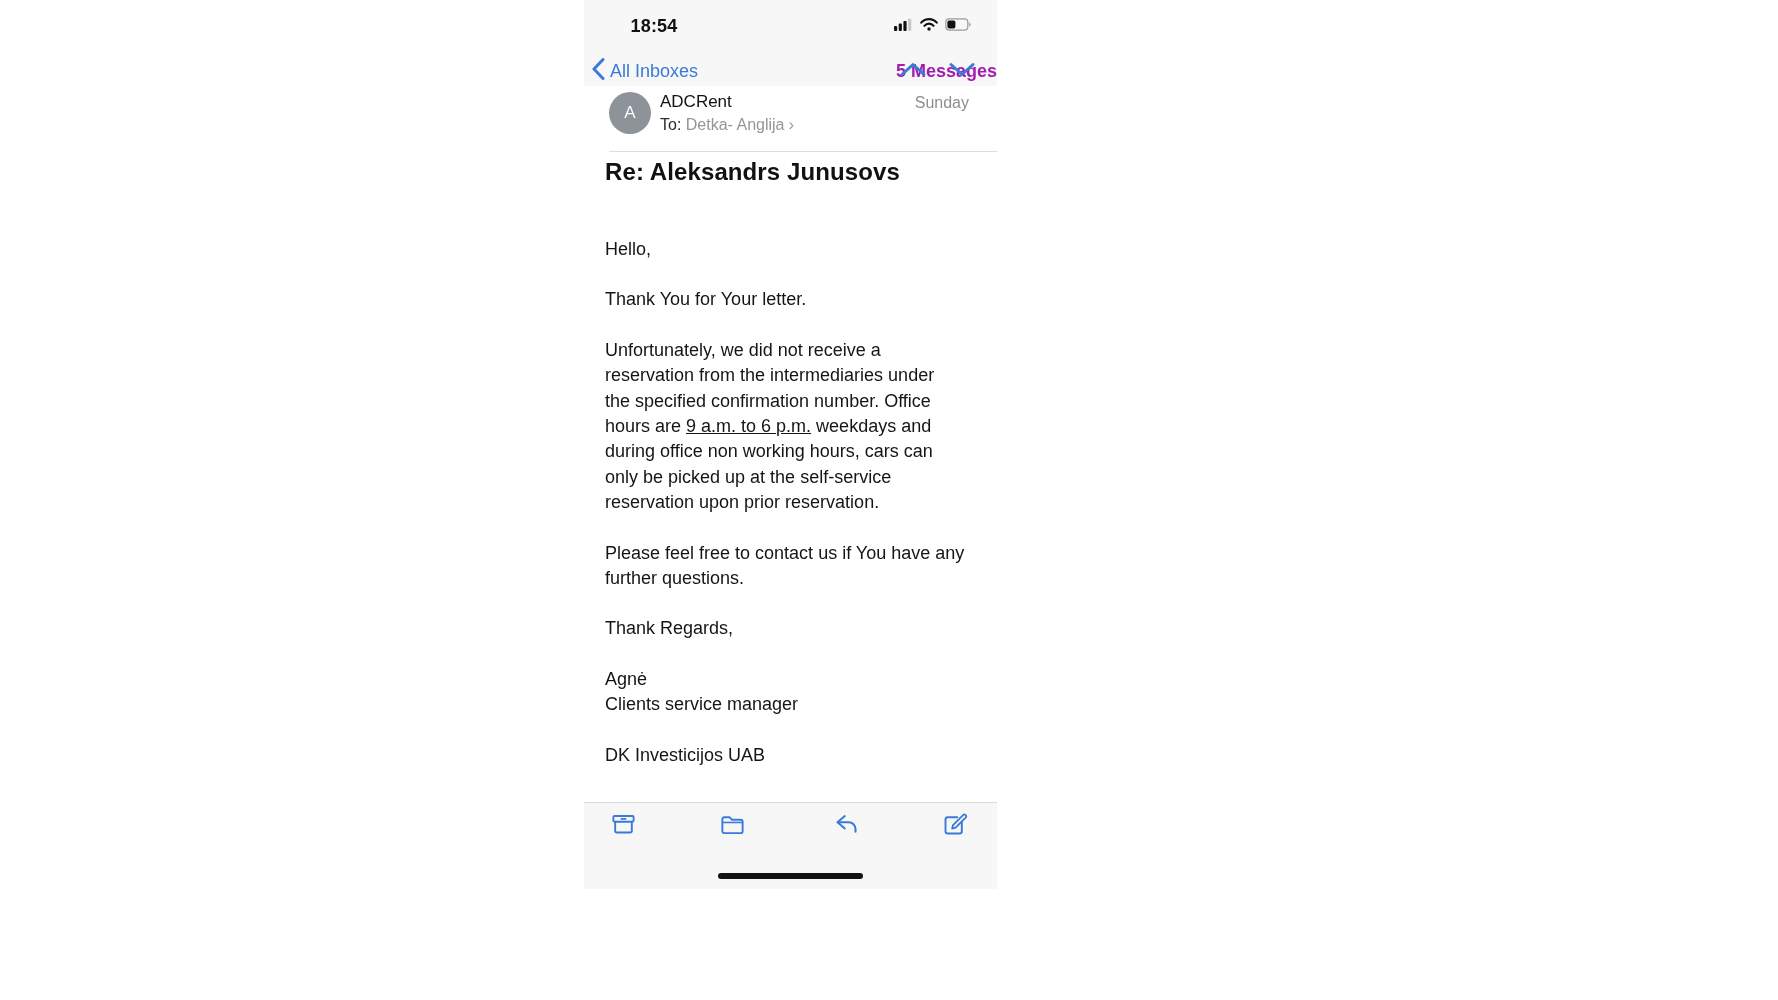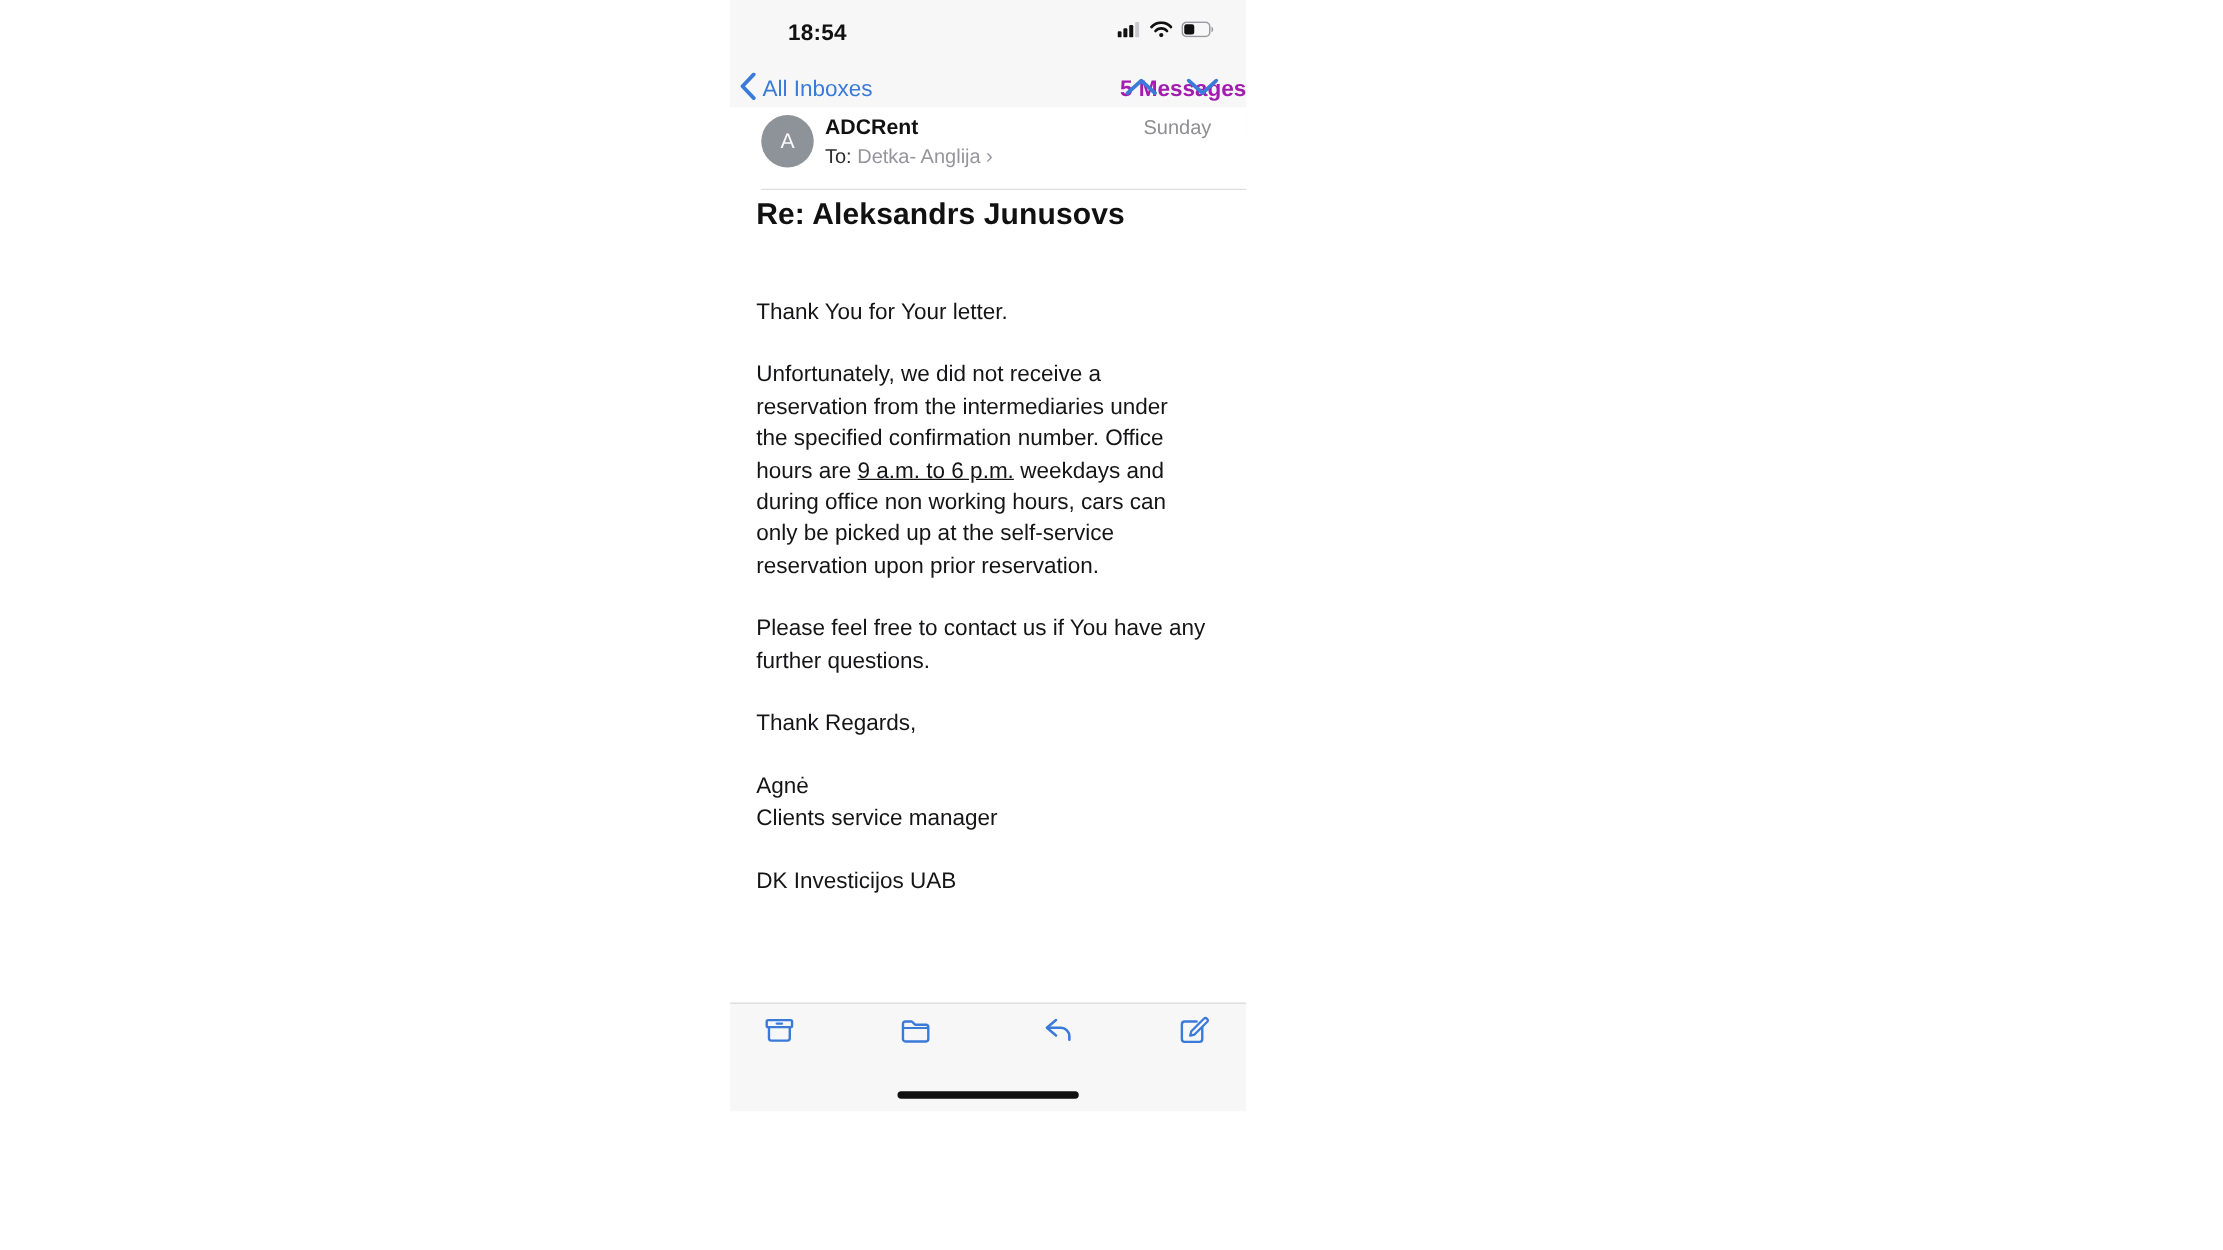--- a/index.html
+++ b/index.html
@@ -47,21 +47,21 @@
     background:#fff;
   }
   .avatar {
     position:absolute; left:25px; top:6px; width:42px; height:42px;
     border-radius:50%; background:#8e9299;
     display:flex; align-items:center; justify-content:center;
   }
   .avatar-letter { color:rgba(255,255,255,0.95); font-size:17px; font-weight:500; }
   .sender-name {
     position:absolute; left:76px; top:6px;
-    font-size:17px; font-weight:700; color:#111;
+    font-size:17px; font-weight:400; color:#111;
   }
   .to-line {
     position:absolute; left:76px; top:29px;
     font-size:16px; color:#95959b;
   }
   .to-label { color:#2c2c2e; }
   .to-chevron { color:#9a9aa1; font-size:17px; margin-left:4px; }
   .msg-date {
     position:absolute; right:28px; top:8px;
     font-size:16px; color:#8e8e93;
@@ -165,20 +165,21 @@
     </div>
     <div class="sender-name">ADCRent</div>
     <div class="to-line"><span class="to-label">To:</span> <span>Detka- Anglija</span><span class="to-chevron">›</span></div>
     <div class="msg-date">Sunday</div>
     <div class="header-sep"></div>
   </div>
 
   <div class="subject">Re: Aleksandrs Junusovs</div>
 
   <div class="mail-body">
+    <p class="para">Hello,</p>
     <p class="para">Thank You for Your letter.</p>
     <p class="para"><span>Unfortunately, we did not receive a
 reservation from the intermediaries under
 the specified confirmation number. Office
 hours are </span><span class="hours-link">9 a.m. to 6 p.m.</span><span> weekdays and
 during office non working hours, cars can
 only be picked up at the self-service
 reservation upon prior reservation.</span></p>
     <p class="para">Please feel free to contact us if You have any
 further questions.</p>

